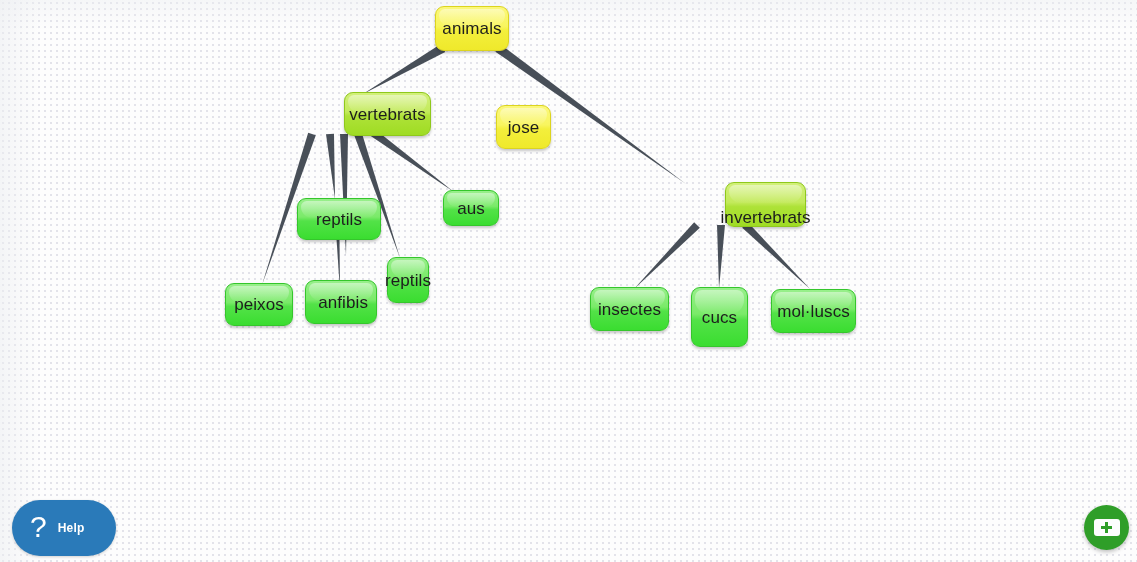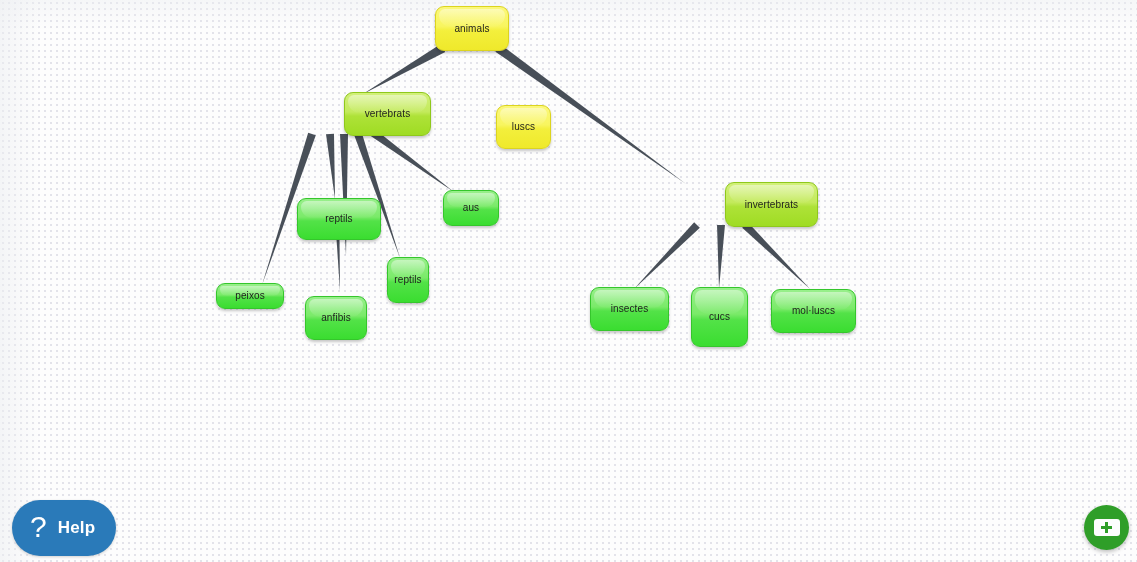--- a/index.html
+++ b/index.html
@@ -47,21 +47,21 @@
   }
 
   
   .node {
     position: absolute;
     box-sizing: border-box;
     display: flex;
     align-items: center;
     justify-content: center;
     border-radius: 9px;
-    font-size: 10px;
+    font-size: 17px;
     color: #1d1d1d;
     text-align: center;
     line-height: 1;
     letter-spacing: 0.1px;
     white-space: nowrap;
     cursor: pointer;
     box-shadow: 0 2px 3px rgba(0,0,0,0.22);
   }
 
   
@@ -119,21 +119,21 @@
     color: #ffffff;
     font-size: 30px;
     line-height: 1;
     font-weight: 400;
     margin-left: 18px;
     margin-top: -2px;
     font-family: "Liberation Sans", sans-serif;
   }
   #help-widget .help-text {
     color: #ffffff;
-    font-size: 17px;
+    font-size: 12px;
     font-weight: bold;
     margin-left: 11px;
     letter-spacing: 0.2px;
   }
 
   
   #add-button {
     position: absolute;
     left: 1084px;
     top: 505px;
@@ -192,38 +192,38 @@
     </svg>
 
   <div id="node-layer">
       <div class="node yellow" style="left: 435px; top: 6px; width: 74px; height: 45px;">
         <span class="label">animals</span>
       </div>
       <div class="node limegreen" style="left: 296px; top: 92px; width: 87px; height: 44px;">
         <span class="label">vertebrats</span>
       </div>
       <div class="node yellow" style="left: 496px; top: 105px; width: 55px; height: 44px;">
-        <span class="label">luscs</span>
-      </div>
-      <div class="node limegreen" style="left: 677px; top: 182px; width: 93px; height: 45px;">
+        <span class="label">jose</span>
+      </div>
+      <div class="node limegreen" style="left: 677px; top: 182px; width: 81px; height: 45px; align-items: flex-end;">
         <span class="label">invertebrats</span>
       </div>
       <div class="node green" style="left: 443px; top: 190px; width: 56px; height: 36px;">
         <span class="label">aus</span>
       </div>
       <div class="node green" style="left: 297px; top: 198px; width: 84px; height: 42px;">
         <span class="label">reptils</span>
       </div>
       <div class="node green" style="left: 387px; top: 257px; width: 42px; height: 46px;">
         <span class="label">reptils</span>
       </div>
-      <div class="node green" style="left: 216px; top: 283px; width: 68px; height: 26px; text-align: center;">
+      <div class="node green" style="left: 225px; top: 283px; width: 68px; height: 43px; text-align: center;">
         <span class="label">peixos</span>
       </div>
-      <div class="node green" style="left: 305px; top: 296px; width: 62px; height: 44px;">
+      <div class="node green" style="left: 305px; top: 280px; width: 72px; height: 44px; justify-content: flex-end;">
         <span class="label">anfibis</span>
       </div>
       <div class="node green" style="left: 590px; top: 287px; width: 79px; height: 44px;">
         <span class="label">insectes</span>
       </div>
       <div class="node green" style="left: 691px; top: 287px; width: 57px; height: 60px;">
         <span class="label">cucs</span>
       </div>
       <div class="node green" style="left: 771px; top: 289px; width: 85px; height: 44px;">
         <span class="label">mol·luscs</span>

